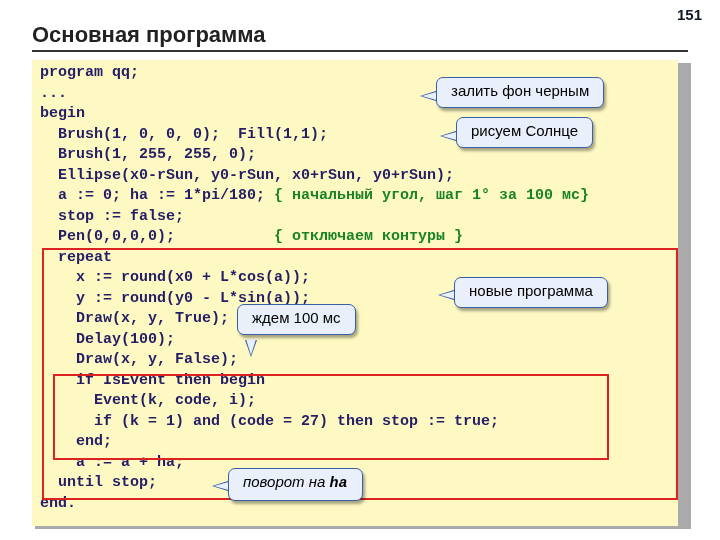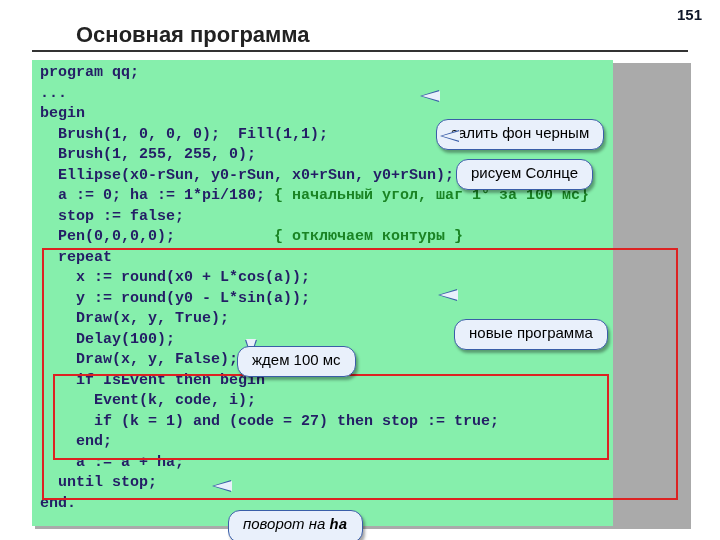--- a/index.html
+++ b/index.html
@@ -20,21 +20,20 @@
     font-weight: bold;
     color: #0f172a;
   }
   .title {
     position: absolute;
     top: 22px;
     left: 32px;
     font-size: 22px;
     font-weight: bold;
     color: #222;
-    margin-left: 44px;
   }
   .title-underline {
     position: absolute;
     top: 50px;
     left: 32px;
     width: 656px;
     height: 2px;
     background: #333;
   }
   .code-shadow {
@@ -42,23 +41,23 @@
     top: 63px;
     left: 35px;
     width: 656px;
     height: 466px;
     background: #aaa;
   }
   .code-box {
     position: absolute;
     top: 60px;
     left: 32px;
-    width: 581px;
+    width: 646px;
     height: 466px;
-    background: #86efac;
+    background: #fef9c3;
     padding: 3px 8px 3px 8px;
     box-sizing: border-box;
   }
   .code {
     font-family: "Courier New", monospace;
     font-size: 15px;
     font-weight: bold;
     color: #241e66;
     white-space: pre;
     line-height: 20.5px;
@@ -67,27 +66,26 @@
   .outer-red {
     position: absolute;
     border: 2px solid #d22;
     box-sizing: border-box;
     pointer-events: none;
   }
   .callout {
     position: absolute;
     background: #e9f0fb;
     border: 1px solid #3a5ea8;
-    border-radius: 12px;
+    border-radius: 7px;
     padding: 4px 14px 8px 14px;
     font-size: 15px;
     color: #000;
     box-shadow: 2px 3px 3px rgba(0,0,0,0.35);
     white-space: nowrap;
-    margin-top: 42px;
   }
   .callout-tail {
     position: absolute;
     width: 0; height: 0;
   }
   .tail-left {
     border-top: 5px solid transparent;
     border-bottom: 5px solid transparent;
     border-right: 18px solid #e9f0fb;
   }

